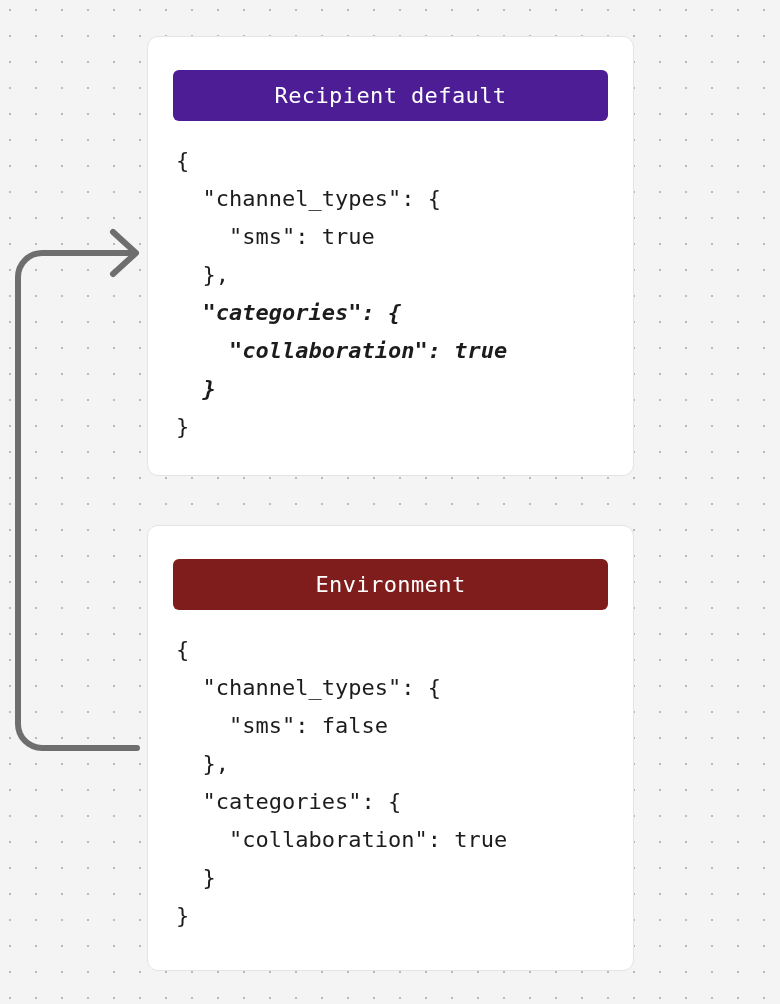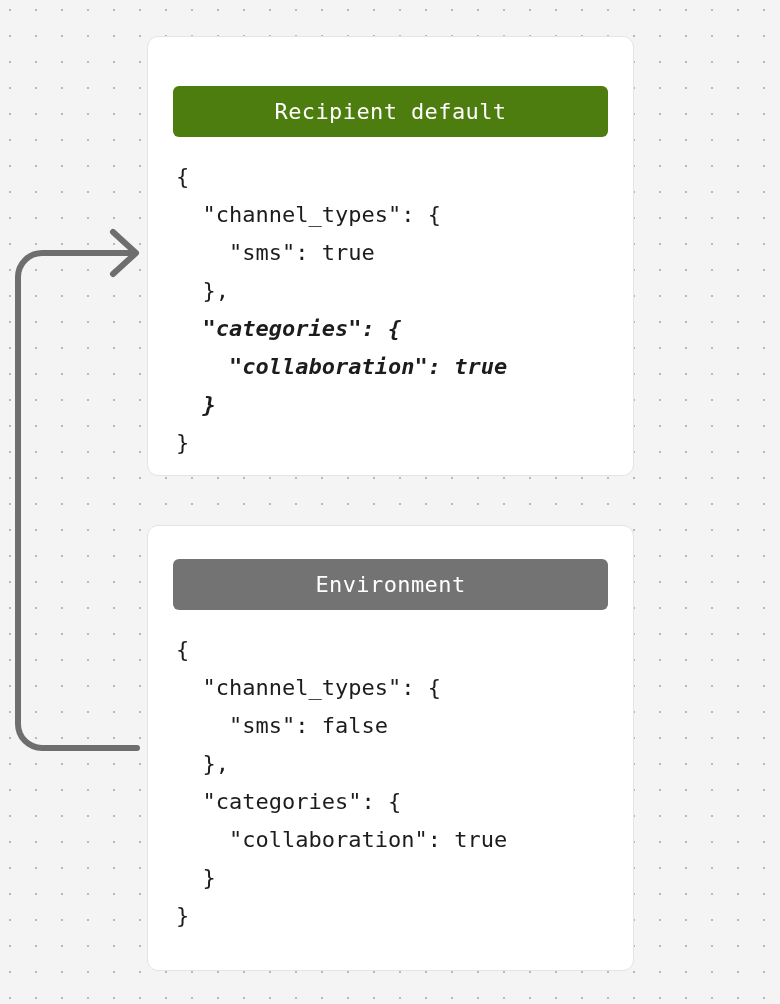--- a/index.html
+++ b/index.html
@@ -89,26 +89,26 @@
 <div id="canvas" style="background-color: rgb(244, 244, 244); background-image: radial-gradient(circle at 1px 1px, rgb(185, 185, 185) 1.1px, rgba(0, 0, 0, 0) 1.2px); background-size: 26px 26px;"></div>
 
 <svg id="connector" viewBox="0 0 780 1004" width="780" height="1004" aria-hidden="true">
   <path id="connector-path" d="M 137 748 L 42 748 A 24 24 0 0 1 18 724 L 18 277 A 24 24 0 0 1 42 253 L 132 253" fill="none" stroke="#6e6e6e" stroke-width="6" stroke-linecap="round" stroke-linejoin="round"></path>
   <path id="connector-arrowhead" d="M 113 232 L 136 253 L 113 274" fill="none" stroke="#6e6e6e" stroke-width="6" stroke-linecap="round" stroke-linejoin="round"></path>
 </svg>
 
 <div id="card-column">
 
   <div class="card" id="card-recipient-default">
-    <div class="card-header" style="background-color: #4d7c0f; margin-top: 16px;">
+    <div class="card-header" style="background-color: #4c1d95;">
       <span>Recipient default</span>
     </div>
     <div class="code-block"><span class="code-line">{</span><span class="code-line">  "channel_types": {</span><span class="code-line">    "sms": true</span><span class="code-line">  },</span><span class="code-line hl">  "categories": {</span><span class="code-line hl">    "collaboration": true</span><span class="code-line hl">  }</span><span class="code-line">}</span></div>
   </div>
 
   <div class="card" id="card-environment">
-    <div class="card-header" style="background-color: #737373; text-align: center;">
+    <div class="card-header" style="background-color: #7f1d1d; text-align: center;">
       <span>Environment</span>
     </div>
     <div class="code-block"><span class="code-line">{</span><span class="code-line">  "channel_types": {</span><span class="code-line">    "sms": false</span><span class="code-line">  },</span><span class="code-line">  "categories": {</span><span class="code-line">    "collaboration": true</span><span class="code-line">  }</span><span class="code-line">}</span></div>
   </div>
 
 </div>
 
 </body></html>

